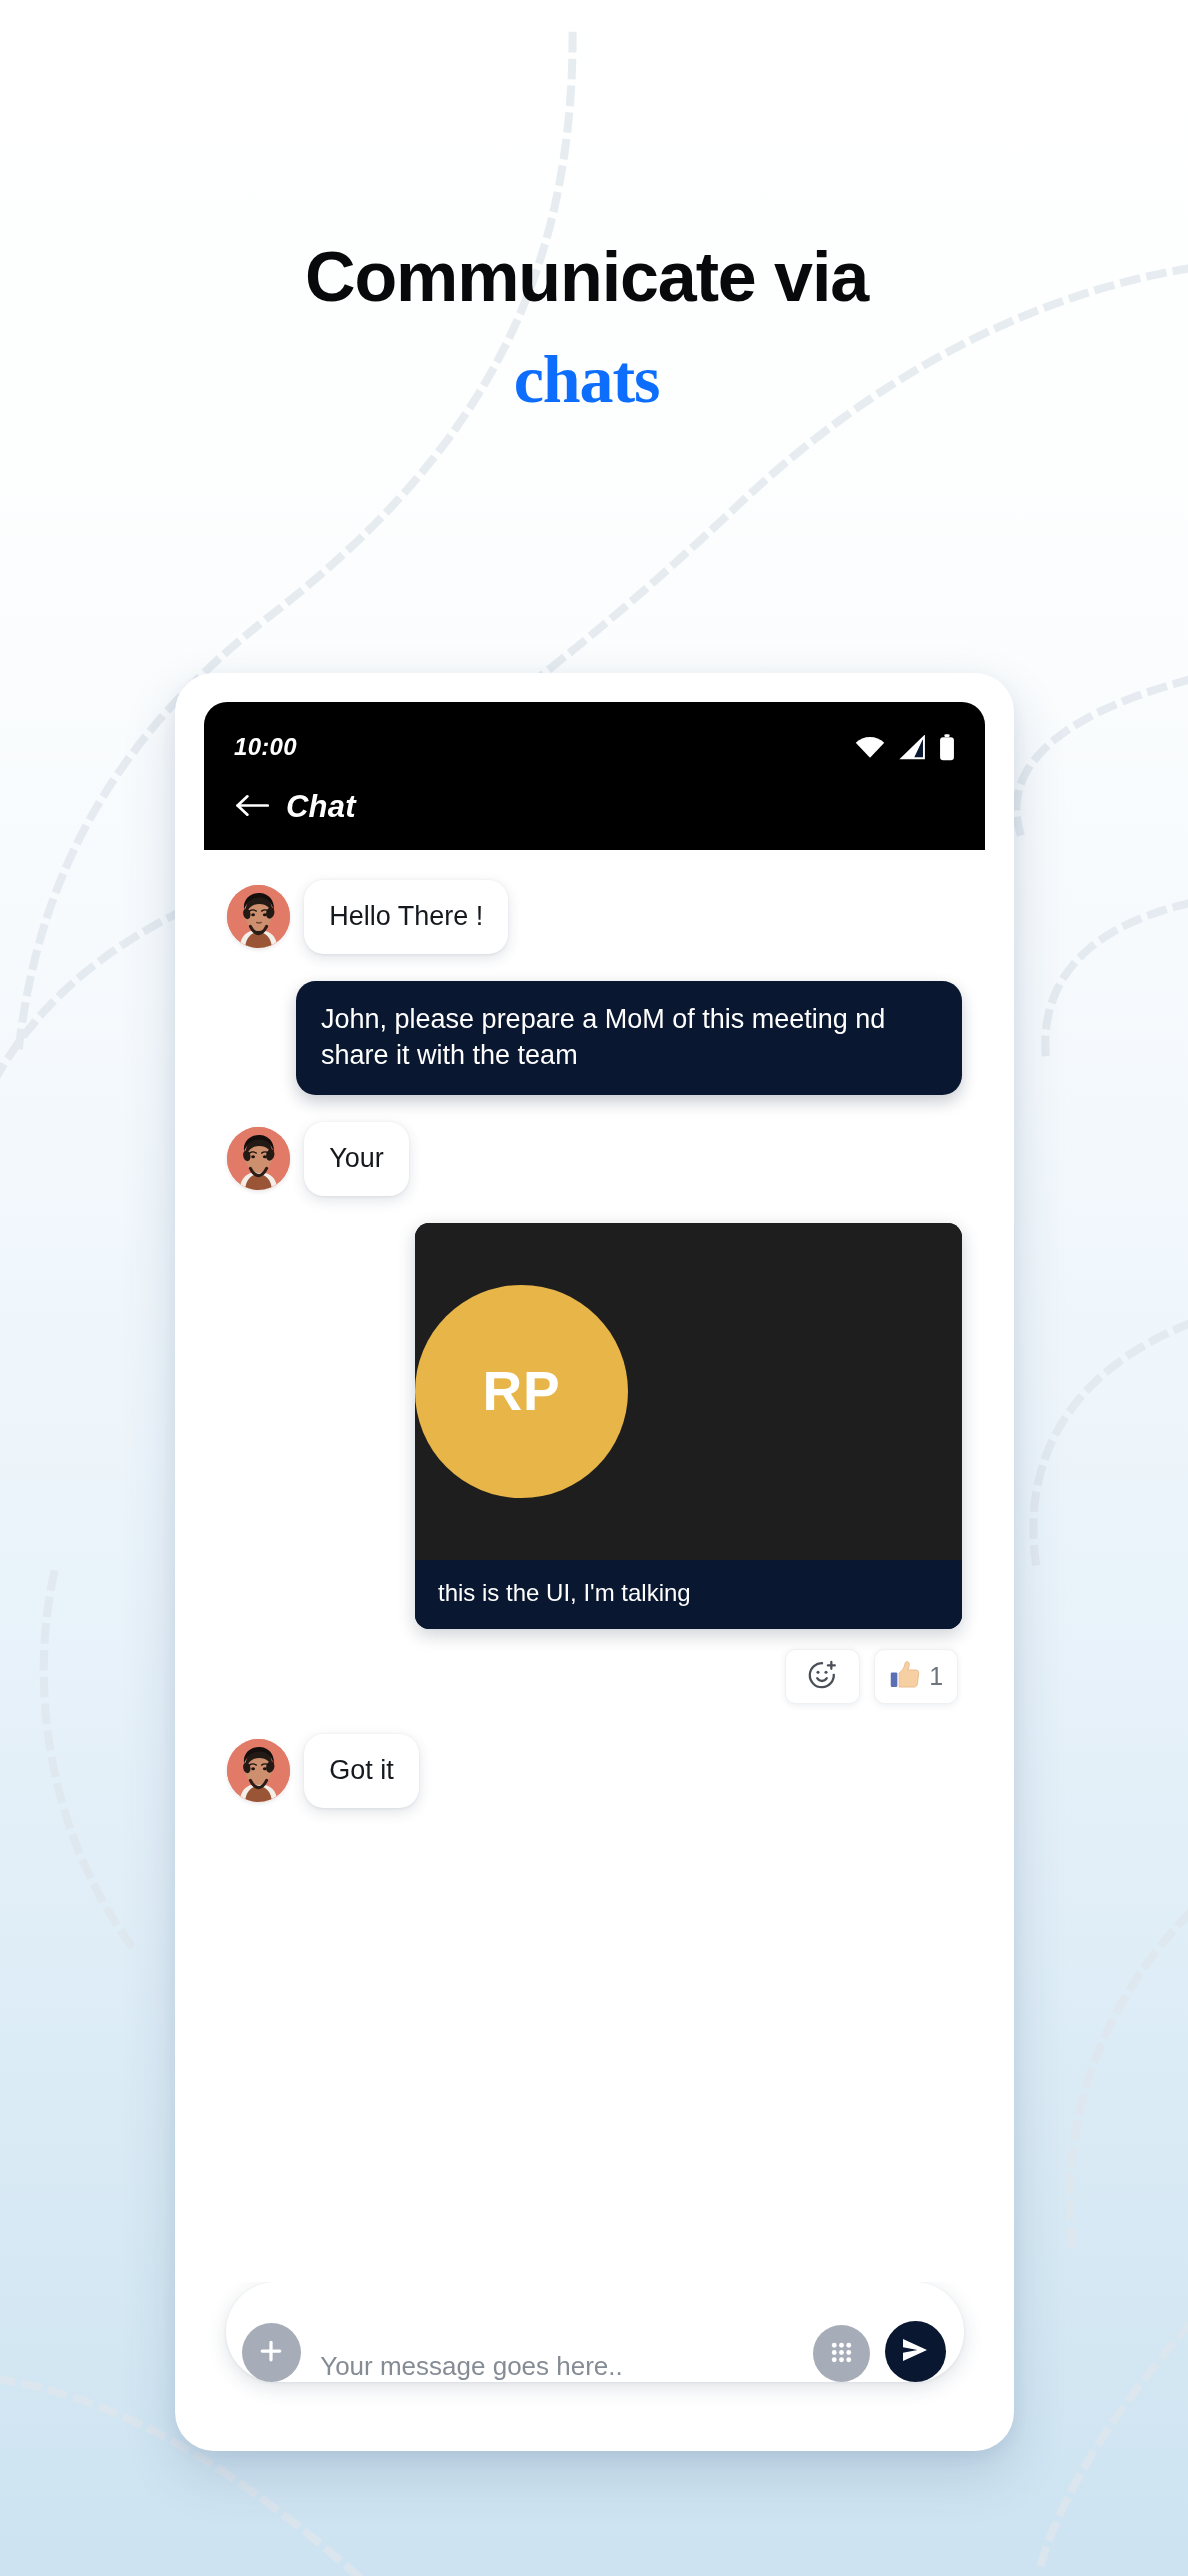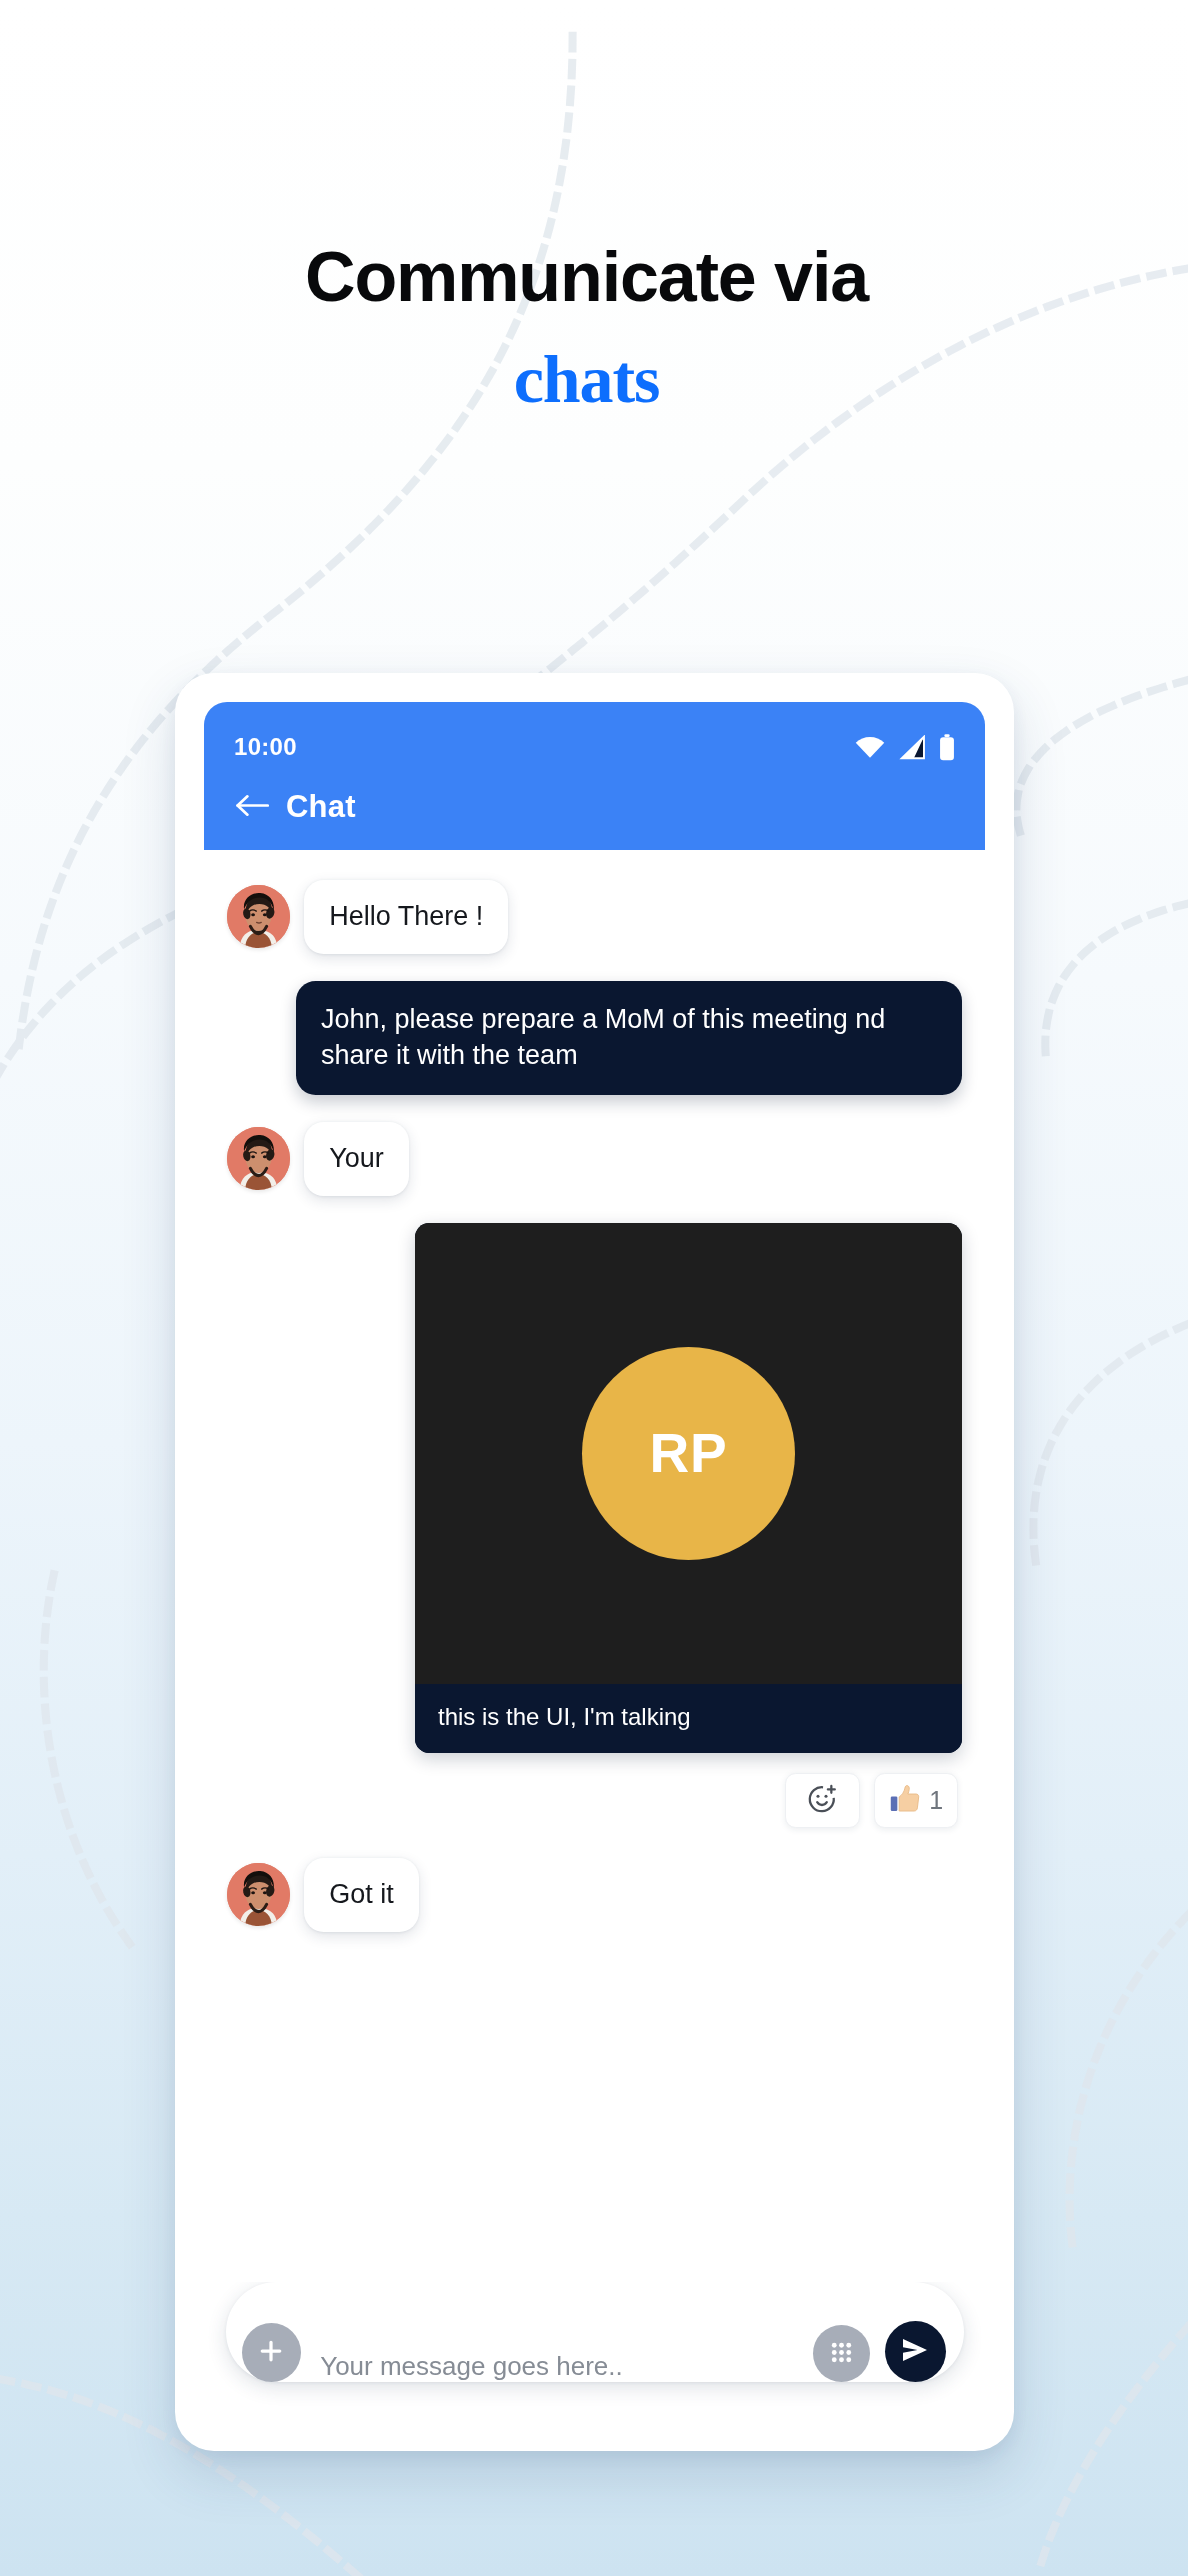--- a/index.html
+++ b/index.html
@@ -61,23 +61,24 @@
     position:absolute;
     left:29px; top:29px; right:29px; bottom:39px;
     background:#ffffff;
     border-radius:23px;
     overflow:hidden;
     display:flex; flex-direction:column;
   }
 
   
   .topbar{
-    background:#3b82f6;
+    background:#000000;
     padding:21.5px 30px 0 30px;
     flex:0 0 auto;
+    font-style:italic;
   }
   .statusbar{
     height:47px;
     display:flex; align-items:center; justify-content:space-between;
   }
   .clock{ color:#ffffff; font-size:24px; font-weight:600; letter-spacing:0.3px; }
   .sys-icons{ display:flex; align-items:center; gap:13.4px; }
   .sys-icons svg{ display:block; }
 
   .appbar{
@@ -135,22 +136,22 @@
   
   .media-wrap{ display:flex; flex-direction:column; align-items:flex-end; }
   .media-card{
     width:547px;
     border-radius:14.3px;
     overflow:hidden;
     box-shadow:0 5.4px 18px rgba(10,23,48,.20);
     background:#0a1730;
   }
   .media-video{
-    height:461px; background:#1e1e1e;
-    display:flex; align-items:center; justify-content:center;
+    height:337px; background:#1e1e1e;
+    display:flex; align-items:center; justify-content:flex-start;
   }
   .rp-circle{
     width:213px; height:213px; border-radius:50%;
     background:#e8b548;
     display:flex; align-items:center; justify-content:center;
     color:#ffffff; font-size:55px; font-weight:600; letter-spacing:0.9px;
   }
   .media-caption{
     background:#0a1730; color:#ffffff;
     font-size:24px; padding:19.7px 23px 21.5px 23px;

